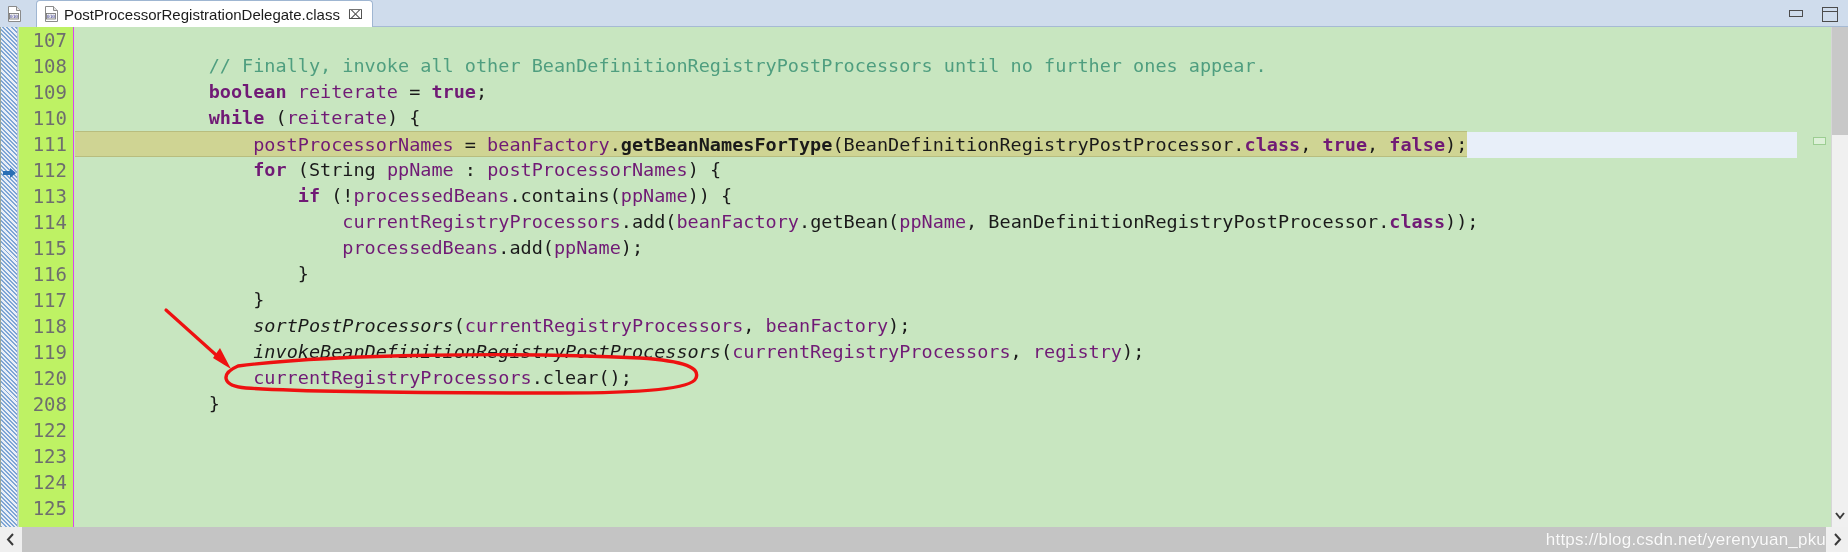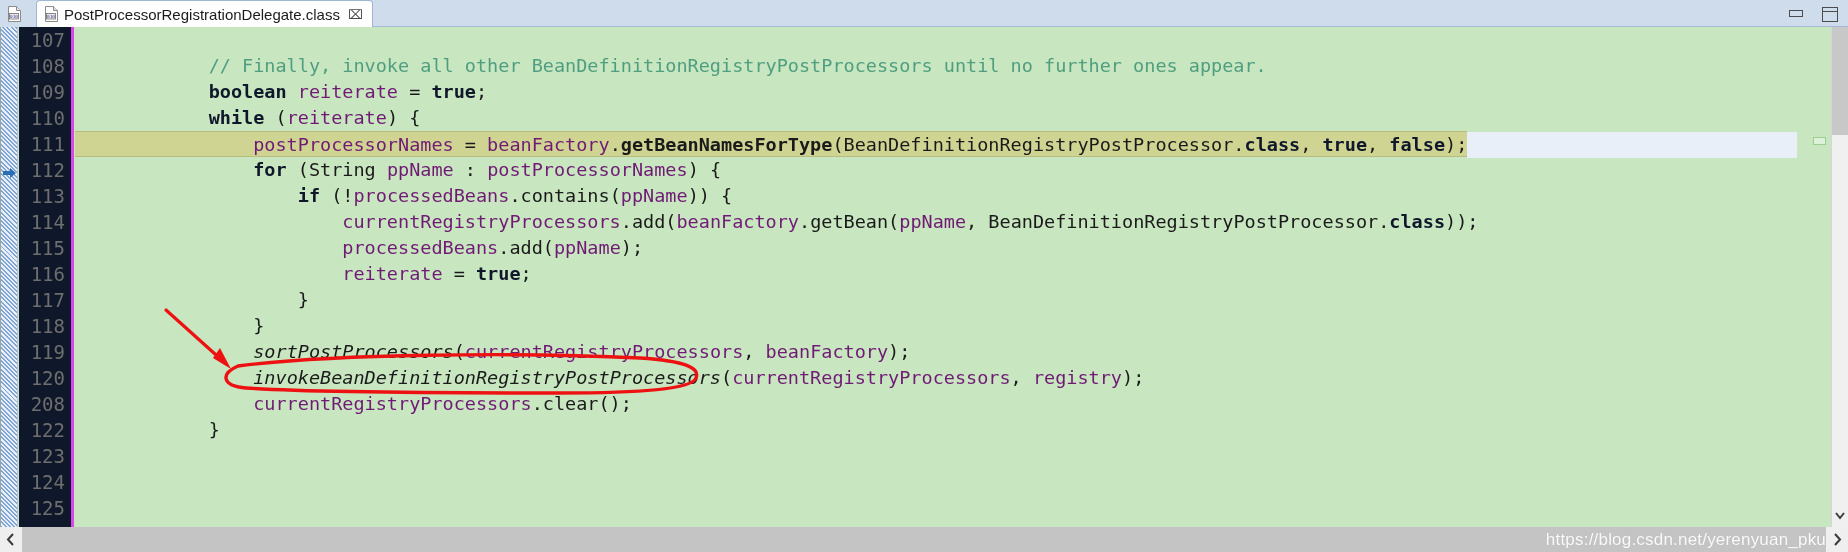--- a/index.html
+++ b/index.html
@@ -92,22 +92,22 @@
     position: absolute; left: 0; top: 0; width: 17px; height: 500px;
     background:
       repeating-linear-gradient(45deg,
         #7ea6d6 0px, #7ea6d6 1.4px,
         #e9eef6 1.4px, #e9eef6 3px);
     border-right: 1px solid #b8c4d4;
     box-sizing: border-box;
   }
   .gutter {
     position: absolute; left: 18px; top: 0; width: 55px; height: 500px;
-    background: #0f172a;
-    border-right: 3px solid #d946ef;
+    background: #bef264;
+    border-right: 1px solid #d946ef;
     box-sizing: border-box;
   }
   .gutter .ln {
     height: 26px; line-height: 26px;
     text-align: right; padding-right: 6px;
     font-family: "DejaVu Sans Mono", monospace;
     font-size: 19px;
     color: #6e6e6e;
     box-sizing: border-box;
   }
@@ -130,21 +130,21 @@
     border-top: 1px solid #b8bd7e;
     border-bottom: 1px solid #b8bd7e;
     width: 1392px;
   }
   .hl-tail {
     position: absolute; left: 1392px; top: 0;
     width: 330px; height: 26px;
     background: #e8eff9;
   }
   .cmt { color: #4f9e7f; margin-top: 19px; }
-  .kw  { color: #0f172a; font-weight: bold; }
+  .kw  { color: #701a75; font-weight: bold; }
   .pln { color: #701a75; }
   .drk { color: #1a1a1a; }
   .sm  { color: #1a1a1a; font-style: italic; }
 
   
   .caret-arrow {
     position: absolute; left: 2px; top: 140px;
     width: 14px; height: 12px; z-index: 4;
   }
 
@@ -292,21 +292,20 @@
     <div class="cl hl"><span class="pln">                postProcessorNames </span><span class="drk">=</span><span class="pln"> beanFactory</span><span class="drk">.</span><span class="drk" style="font-weight:bold">getBeanNamesForType</span><span class="drk">(</span><span class="drk">BeanDefinitionRegistryPostProcessor</span><span class="drk">.</span><span class="kw">class</span><span class="drk">, </span><span class="kw">true</span><span class="drk">, </span><span class="kw">false</span><span class="drk">);</span><span class="hl-tail"></span></div>
 
     <div class="cl"><span class="pln">                </span><span class="kw">for</span><span class="drk"> (</span><span class="drk">String</span><span class="pln"> ppName </span><span class="drk">: </span><span class="pln">postProcessorNames</span><span class="drk">) {</span></div>
 
     <div class="cl"><span class="pln">                    </span><span class="kw">if</span><span class="drk"> (!</span><span class="pln">processedBeans</span><span class="drk">.contains(</span><span class="pln">ppName</span><span class="drk">)) {</span></div>
 
     <div class="cl"><span class="pln">                        currentRegistryProcessors</span><span class="drk">.add(</span><span class="pln">beanFactory</span><span class="drk">.getBean(</span><span class="pln">ppName</span><span class="drk">, BeanDefinitionRegistryPostProcessor.</span><span class="kw">class</span><span class="drk">));</span></div>
 
     <div class="cl"><span class="pln">                        processedBeans</span><span class="drk">.add(</span><span class="pln">ppName</span><span class="drk">);</span></div>
 
-    <div class="cl"><span class="pln">                        reiterate </span><span class="drk">=</span><span class="pln"> </span><span class="kw">true</span><span class="drk">;</span></div>
 
     <div class="cl"><span class="drk">                    }</span></div>
 
     <div class="cl"><span class="drk">                }</span></div>
 
     <div class="cl"><span class="pln">                </span><span class="sm">sortPostProcessors</span><span class="drk">(</span><span class="pln">currentRegistryProcessors</span><span class="drk">, </span><span class="pln">beanFactory</span><span class="drk">);</span></div>
 
 
     <div class="cl"><span class="pln">                </span><span class="sm">invokeBeanDefinitionRegistryPostProcessors</span><span class="drk">(</span><span class="pln">currentRegistryProcessors</span><span class="drk">, </span><span class="pln">registry</span><span class="drk">);</span></div>
 

